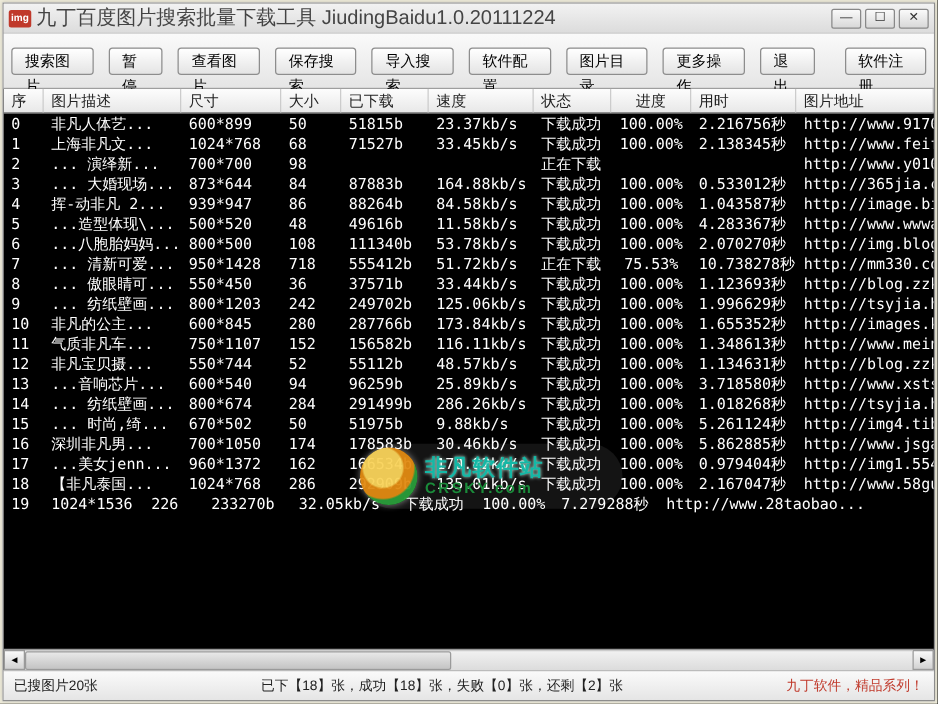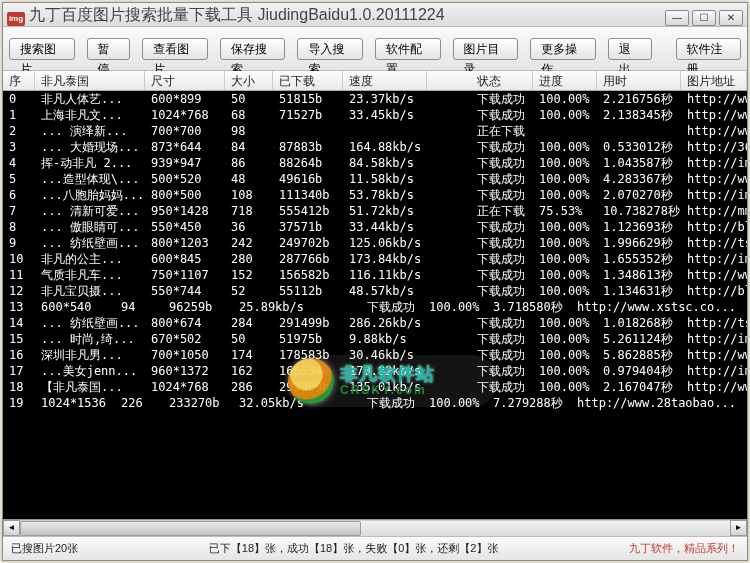--- a/index.html
+++ b/index.html
@@ -1,33 +1,33 @@
 <!DOCTYPE html>
 <html><head>
 <meta charset="utf-8">
 <style>
 * { margin: 0; padding: 0; box-sizing: border-box; }
 body { font-family: "Microsoft YaHei", "SimSun", Arial, sans-serif; font-size: 12px; background: #ece9d8; width: 750px; height: 563px; overflow: hidden; position: relative; }
 .window { width: 746px; height: 559px; margin: 2px; border: 1px solid #8d8d8d; background: #fff; box-shadow: 0 0 3px rgba(0,0,0,0.2); display: flex; flex-direction: column; }
-.titlebar { height: 24px; background: linear-gradient(#f2f2f2,#dcdcdc); display: flex; align-items: flex-end; border-bottom: 1px solid #bbb; }
+.titlebar { height: 24px; background: linear-gradient(#f2f2f2,#dcdcdc); display: flex; align-items: center; border-bottom: 1px solid #bbb; }
 .titlebar-icon { width: 18px; height: 14px; margin: 0 4px; background: #c0392b; color: #fff; font-size: 8px; font-weight: bold; text-align: center; line-height: 14px; border-radius: 2px; }
 .titlebar-text { flex: 1; color: #444; font-size: 16px; }
 .win-btns { display: flex; padding-right: 4px; gap: 3px; }
 .win-btn { width: 24px; height: 16px; border: 1px solid #888; background: linear-gradient(#fafafa,#d8d8d8); border-radius: 2px; font-size: 10px; text-align: center; line-height: 14px; color: #333; }
 .toolbar { height: 44px; background: linear-gradient(#fafafa,#e5e5e5); border-bottom: 1px solid #bbb; display: flex; align-items: center; padding: 0 6px; gap: 12px; }
 .tbtn { height: 22px; padding: 0 10px; border: 1px solid #8d8d8d; background: linear-gradient(#fff,#e4e4e4); border-radius: 3px; font-size: 12px; line-height: 20px; cursor: pointer; }
 .toolbar-spacer { flex: 1; }
 .table-area { flex: 1; background: #000; overflow: hidden; display: flex; flex-direction: column; position: relative; }
 .thead { display: flex; height: 20px; background: linear-gradient(#fdfdfd,#e8e8e8); border-bottom: 1px solid #aaa; }
 .th { border-right: 1px solid #ccc; font-size: 12px; color: #222; padding: 2px 6px; line-height: 16px; }
 .tbody { flex: 1; overflow: hidden; background: #000; font-family: "NSimSun", "SimSun", monospace; }
 .row { display: flex; height: 16px; line-height: 16px; color: #fff; font-size: 12px; }
 .cell { padding: 0 6px; overflow: hidden; white-space: nowrap; }
 .c-idx{ width:32px; } .c-desc{ width:110px; } .c-dim{ width:80px; } .c-size{ width:48px; text-align:left; }
-.c-dl{ width:70px; } .c-speed{ width:84px; } .c-stat{ width:62px;margin-left:44px; } .c-prog{ width:64px; }
+.c-dl{ width:70px; } .c-speed{ width:84px; } .c-stat{ width:62px; } .c-prog{ width:64px;text-align:center; }
 .c-time{ width:84px; } .c-url{ flex:1; }
 .hscroll { height: 17px; background: linear-gradient(#f2f2f2,#dcdcdc); border-top: 1px solid #999; display: flex; }
 .hscroll-btn { width: 17px; height: 16px; background: linear-gradient(#fafafa,#d2d2d2); border: 1px solid #9a9a9a; font-size: 8px; text-align: center; line-height: 14px; }
 .hscroll-track { flex: 1; position: relative; border-top: 1px solid #ccc; }
 .hscroll-thumb { position: absolute; left: 0; width: 48%; height: 100%; background: linear-gradient(#e8e8e8,#c4c4c4); border: 1px solid #9a9a9a; border-radius: 2px; }
 .statusbar { height: 24px; background: linear-gradient(#fafafa,#e5e5e5); border-top: 1px solid #bbb; display: flex; align-items: center; padding: 0 8px; font-size: 11px; color: #222; }
 .statusbar .sb-center { flex: 1; text-align: center; }
 .statusbar .sb-right { color: #c0392b; }
 .watermark { position: absolute; left: 285px; top: 284px; width: 210px; height: 52px; pointer-events: none; display: flex; align-items: center; background: rgba(255,255,255,0.08); border-radius: 26px; }
 .wm-logo { width: 46px; height: 46px; border-radius: 50%; background: radial-gradient(circle at 40% 35%, #f9d35a 0 38%, #e28b12 42% 60%, #2a9d3a 64% 100%); margin-right: 6px; box-shadow: 0 0 6px rgba(255,255,255,0.5); opacity: 0.95; }
@@ -60,21 +60,21 @@
     <div class="tbtn">图片目录</div>
     <div class="tbtn">更多操作</div>
     <div class="tbtn">退出</div>
     <div class="toolbar-spacer"></div>
     <div class="tbtn">软件注册</div>
   </div>
 
   <div class="table-area">
     <div class="thead">
       <div class="th c-idx">序号</div>
-      <div class="th c-desc">非凡泰国</div>
+      <div class="th c-desc">图片描述</div>
       <div class="th c-dim">尺寸</div>
       <div class="th c-size">大小</div>
       <div class="th c-dl">已下载</div>
       <div class="th c-speed">速度</div>
       <div class="th c-stat">状态</div>
       <div class="th c-prog">进度</div>
       <div class="th c-time">用时</div>
       <div class="th c-url">图片地址</div>
     </div>
     <div class="tbody" id="tbody">
@@ -229,20 +229,21 @@
           <div class="cell c-size">52</div>
           <div class="cell c-dl">55112b</div>
           <div class="cell c-speed">48.57kb/s</div>
           <div class="cell c-stat">下载成功</div>
           <div class="cell c-prog">100.00%</div>
           <div class="cell c-time">1.134631秒</div>
           <div class="cell c-url">http://blog.zzkid.c...</div>
         </div>
         <div class="row">
           <div class="cell c-idx">13</div>
+          <div class="cell c-desc">...音响芯片...</div>
           <div class="cell c-dim">600*540</div>
           <div class="cell c-size">94</div>
           <div class="cell c-dl">96259b</div>
           <div class="cell c-speed">25.89kb/s</div>
           <div class="cell c-stat">下载成功</div>
           <div class="cell c-prog">100.00%</div>
           <div class="cell c-time">3.718580秒</div>
           <div class="cell c-url">http://www.xstsc.co...</div>
         </div>
         <div class="row">

